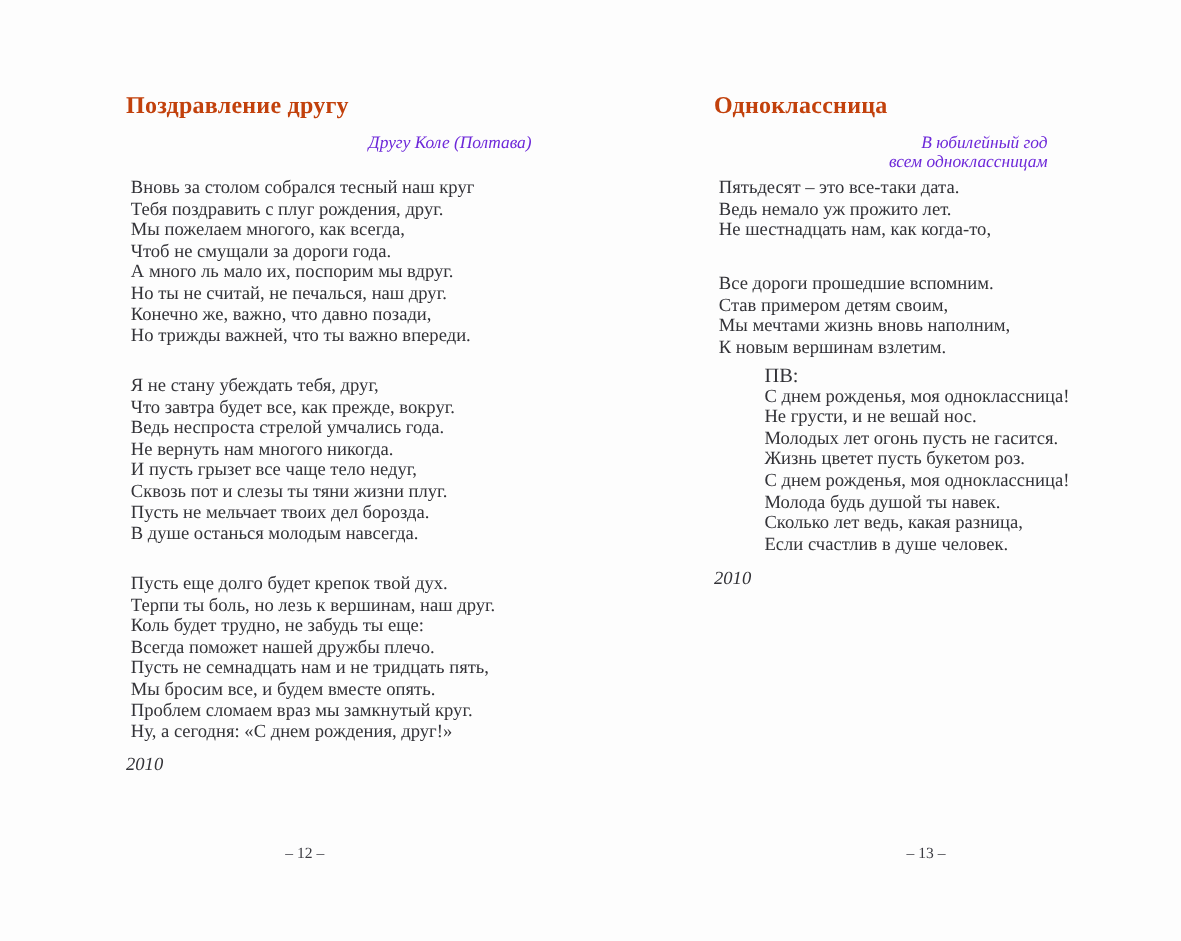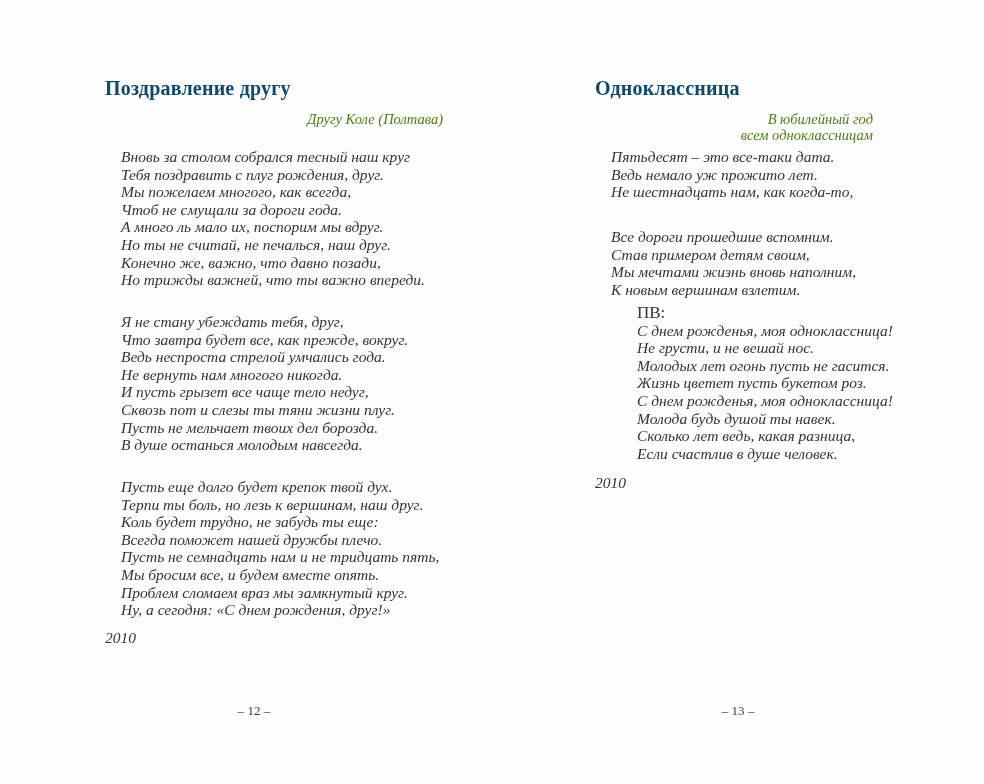--- a/index.html
+++ b/index.html
@@ -30,43 +30,42 @@
   .page-col.right { left: 595px; }
 
   .poem-title {
     position: absolute;
     top: 77px;
     left: 0;
     margin: 0;
     font-size: 20px;
     font-weight: bold;
     letter-spacing: 0.2px;
-    color: #0c4a6e;
+    color: #c2410c;
     white-space: nowrap;
   }
   .dedication {
     position: absolute;
     left: 0;
     font-style: italic;
     font-size: 14.5px;
     line-height: 15.5px;
     text-align: right;
-    color: #4d7c0f;
+    color: #6d28d9;
     white-space: nowrap;
   }
   .ded-left  { top: 112px; width: 338px; }
   .ded-right { top: 112px; width: 278px; }
 
   .stanza, .refrain-lines {
     position: absolute;
-    left: 16px;
+    left: 4px;
     font-size: 15.5px;
     line-height: 17.6px;
     white-space: nowrap;
-    font-style: italic;
   }
   .s-l1 { top: 148px; }
   .s-l2 { top: 313px; }
   .s-l3 { top: 478px; }
 
   .s-r1 { top: 148px; }
   .s-r2 { top: 228px; }
 
   .refrain {
     position: absolute;
@@ -95,21 +94,21 @@
 
   .page-number {
     position: absolute;
     top: 703px;
     width: 100px;
     text-align: center;
     font-size: 13px;
     color: #3a3a40;
   }
   .pn-left  { left: 204px; }
-  .pn-right { left: 688px; }
+  .pn-right { left: 688px; text-align: right; }
 
   .poem-line { white-space: nowrap; }
 </style>
 </head>
 <body>
 
 <div class="spread">
 
   <section class="page-col left">
     <h1 class="poem-title">Поздравление другу</h1>

